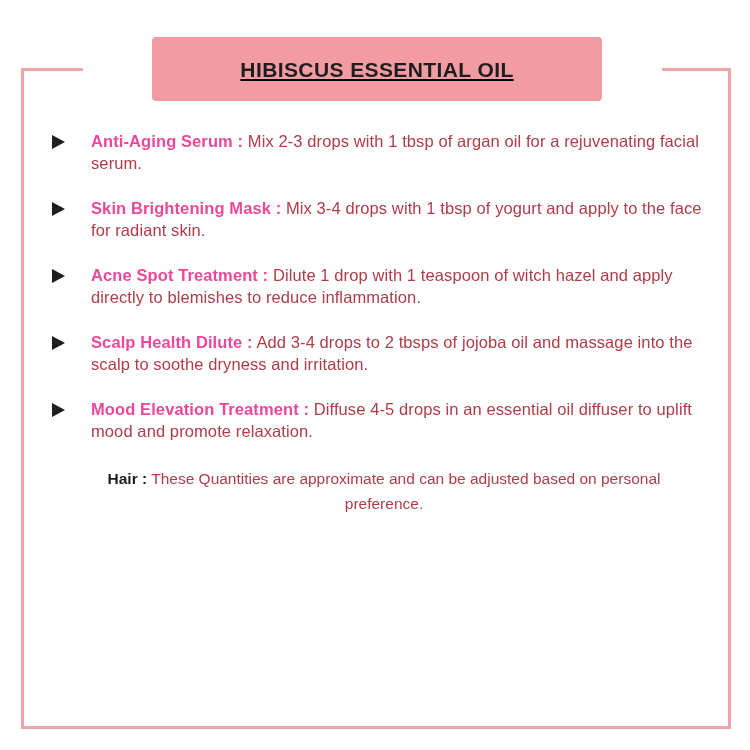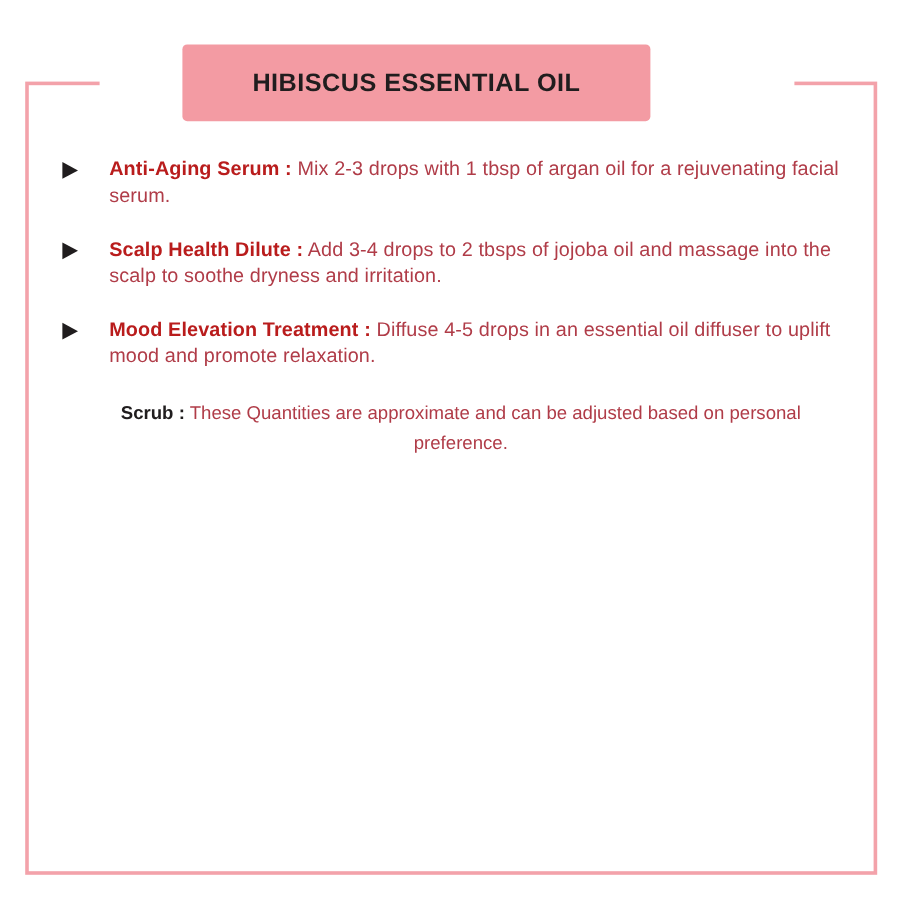--- a/index.html
+++ b/index.html
@@ -33,29 +33,30 @@
     top: 63px;
     width: 579px;
     height: 11px;
     background: #ffffff;
     z-index: 2;
   }
   .banner {
     position: absolute;
     left: 152px;
     top: 37px;
-    width: 390px;
+    width: 450px;
     height: 64px;
     background: #F39BA3;
     border-radius: 4px;
     display: flex;
     flex-direction: column;
     align-items: center;
     justify-content: center;
     z-index: 3;
+    text-decoration: underline;
   }
   .banner .title-line {
     font-size: 21px;
     font-weight: 700;
     line-height: 27px;
     letter-spacing: 0.4px;
     color: #201D1E;
     text-align: center;
     white-space: nowrap;
   }
@@ -82,21 +83,21 @@
     border-bottom: 7px solid transparent;
   }
   .item-text {
     width: 638px;
     font-size: 16.5px;
     line-height: 21.5px;
     letter-spacing: 0.1px;
   }
   .item-label {
     font-weight: 700;
-    color: #b91c1c;
+    color: #ec4899;
     text-align: center;
   }
   .item-desc {
     color: #B03C48;
   }
   .note {
     max-width: 580px;
     margin: 6px auto 0 auto;
     text-align: center;
     font-size: 15.5px;
@@ -126,21 +127,35 @@
     <div>
   <div class="usage-item">
     <span class="bullet"></span>
     <span class="item-text">
       <span class="item-label">Anti-Aging Serum :</span> 
       <span class="item-desc">Mix 2-3 drops with 1 tbsp of argan oil for a rejuvenating facial serum.</span>
     </span>
   </div>
 
 
+  <div class="usage-item">
+    <span class="bullet"></span>
+    <span class="item-text">
+      <span class="item-label">Skin Brightening Mask :</span> 
+      <span class="item-desc">Mix 3-4 drops with 1 tbsp of yogurt and apply to the face for radiant skin.</span>
+    </span>
+  </div>
 
+  <div class="usage-item">
+    <span class="bullet"></span>
+    <span class="item-text">
+      <span class="item-label">Acne Spot Treatment :</span> 
+      <span class="item-desc">Dilute 1 drop with 1 teaspoon of witch hazel and apply directly to blemishes to reduce inflammation.</span>
+    </span>
+  </div>
 
   <div class="usage-item">
     <span class="bullet"></span>
     <span class="item-text">
       <span class="item-label">Scalp Health Dilute :</span> 
       <span class="item-desc">Add 3-4 drops to 2 tbsps of jojoba oil and massage into the scalp to soothe dryness and irritation.</span>
     </span>
   </div>
 
 
@@ -148,18 +163,18 @@
     <span class="bullet"></span>
     <span class="item-text">
       <span class="item-label">Mood Elevation Treatment :</span> 
       <span class="item-desc">Diffuse 4-5 drops in an essential oil diffuser to uplift mood and promote relaxation.</span>
     </span>
   </div>
 
 </div>
 
     <div class="note">
-      <span class="note-label">Scrub :</span>
+      <span class="note-label">Hair :</span>
       <span class="note-text">These Quantities are approximate and can be adjusted based on personal preference.</span>
     </div>
   </div>
 
 </div>
 
 </body></html>

